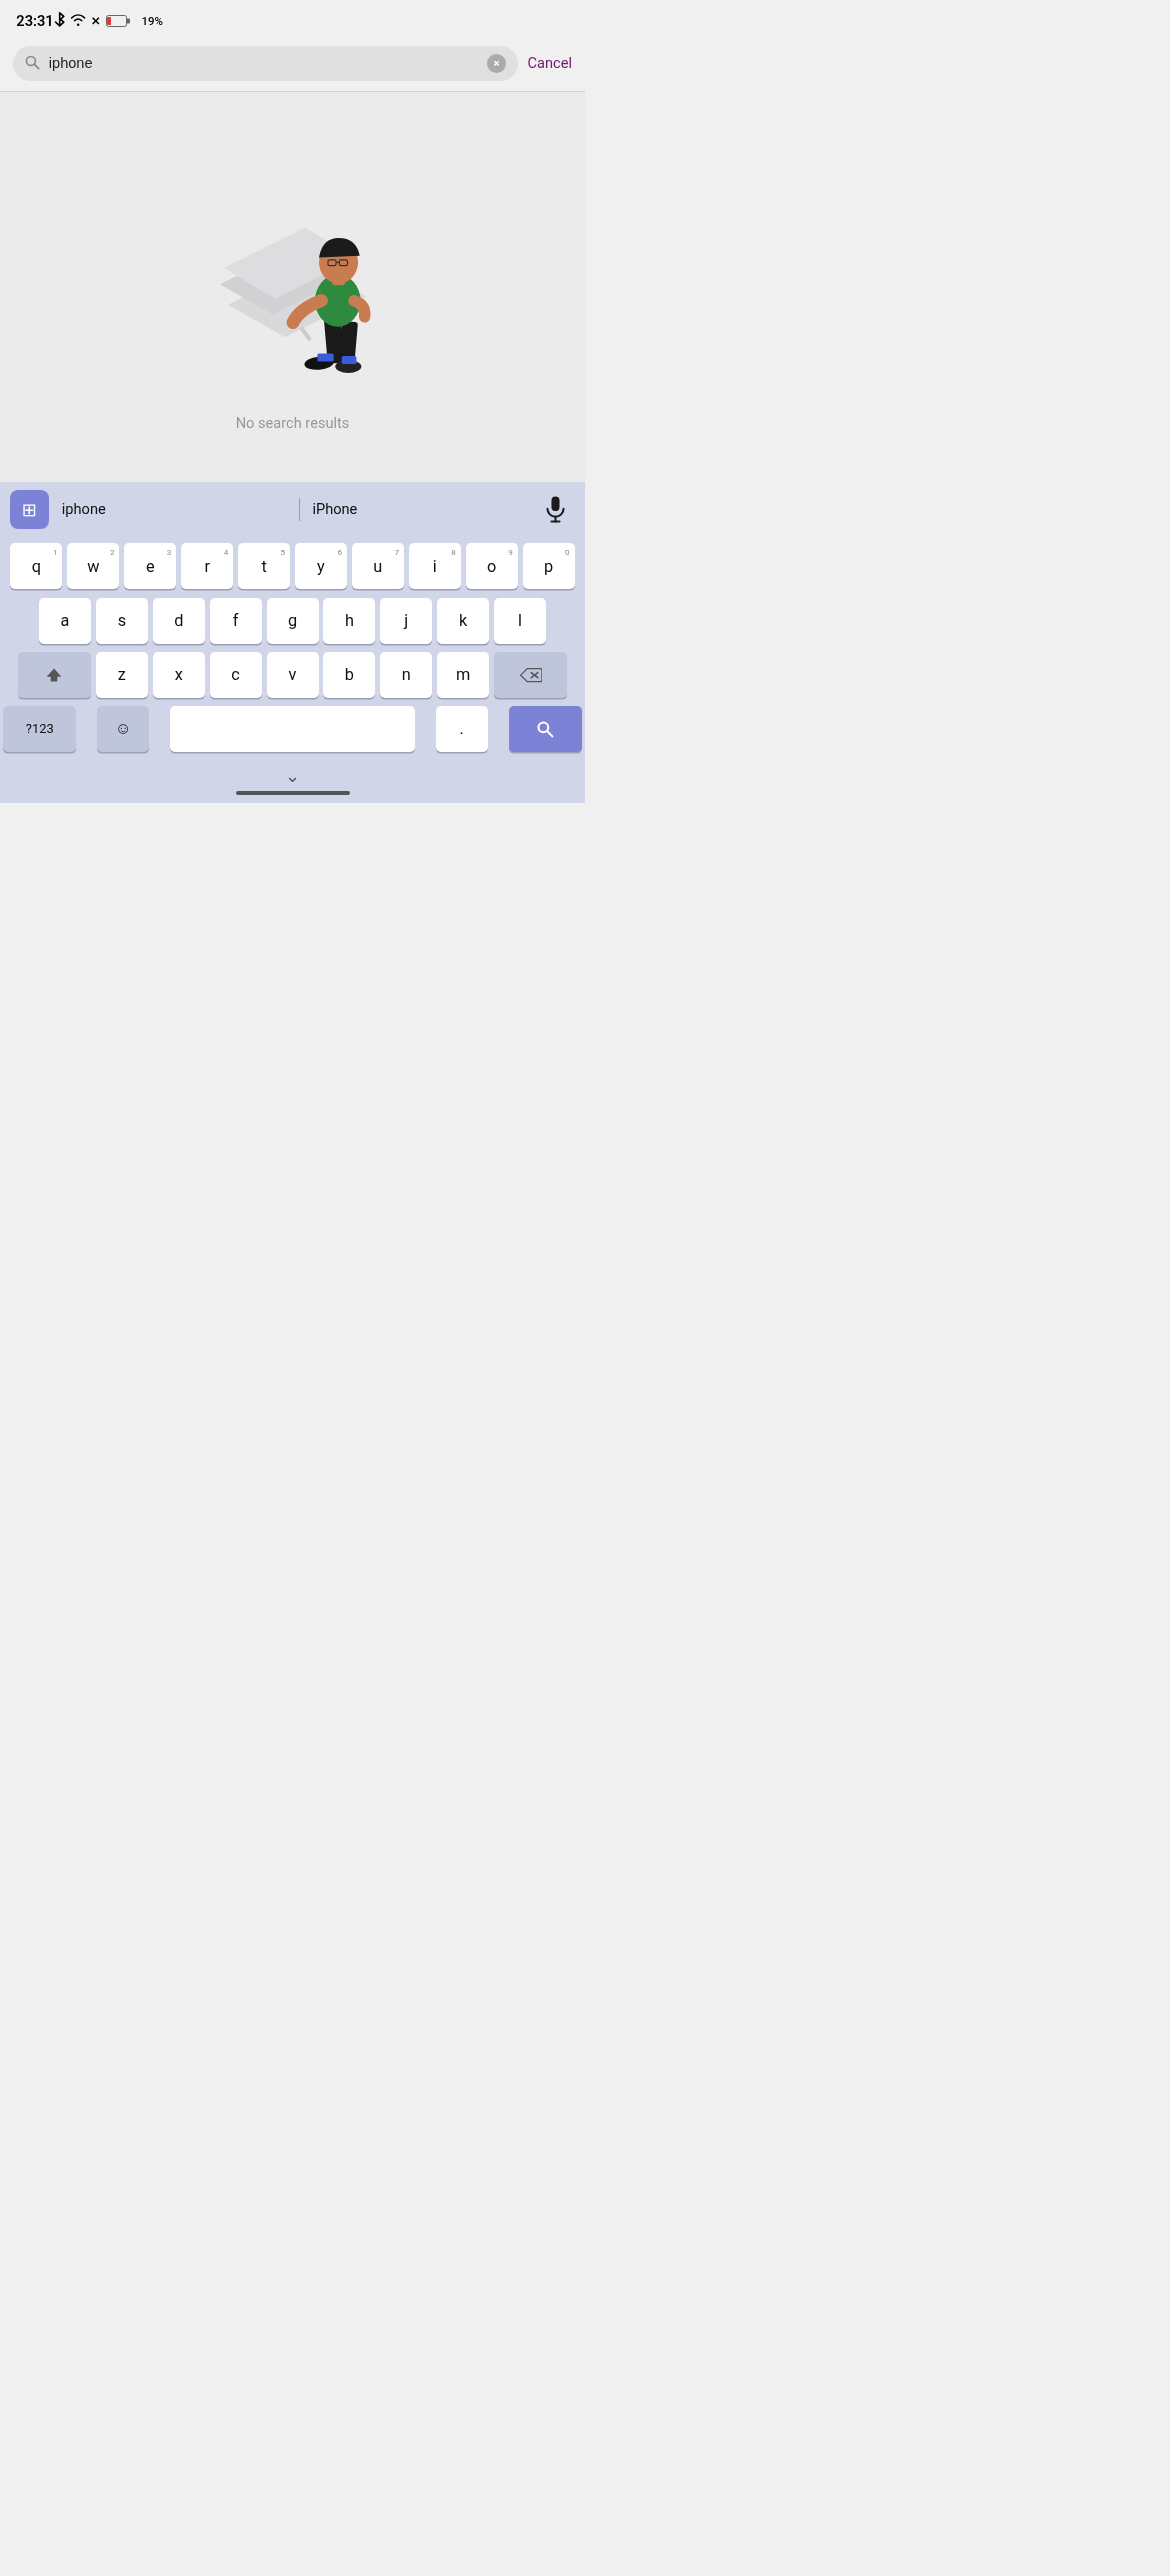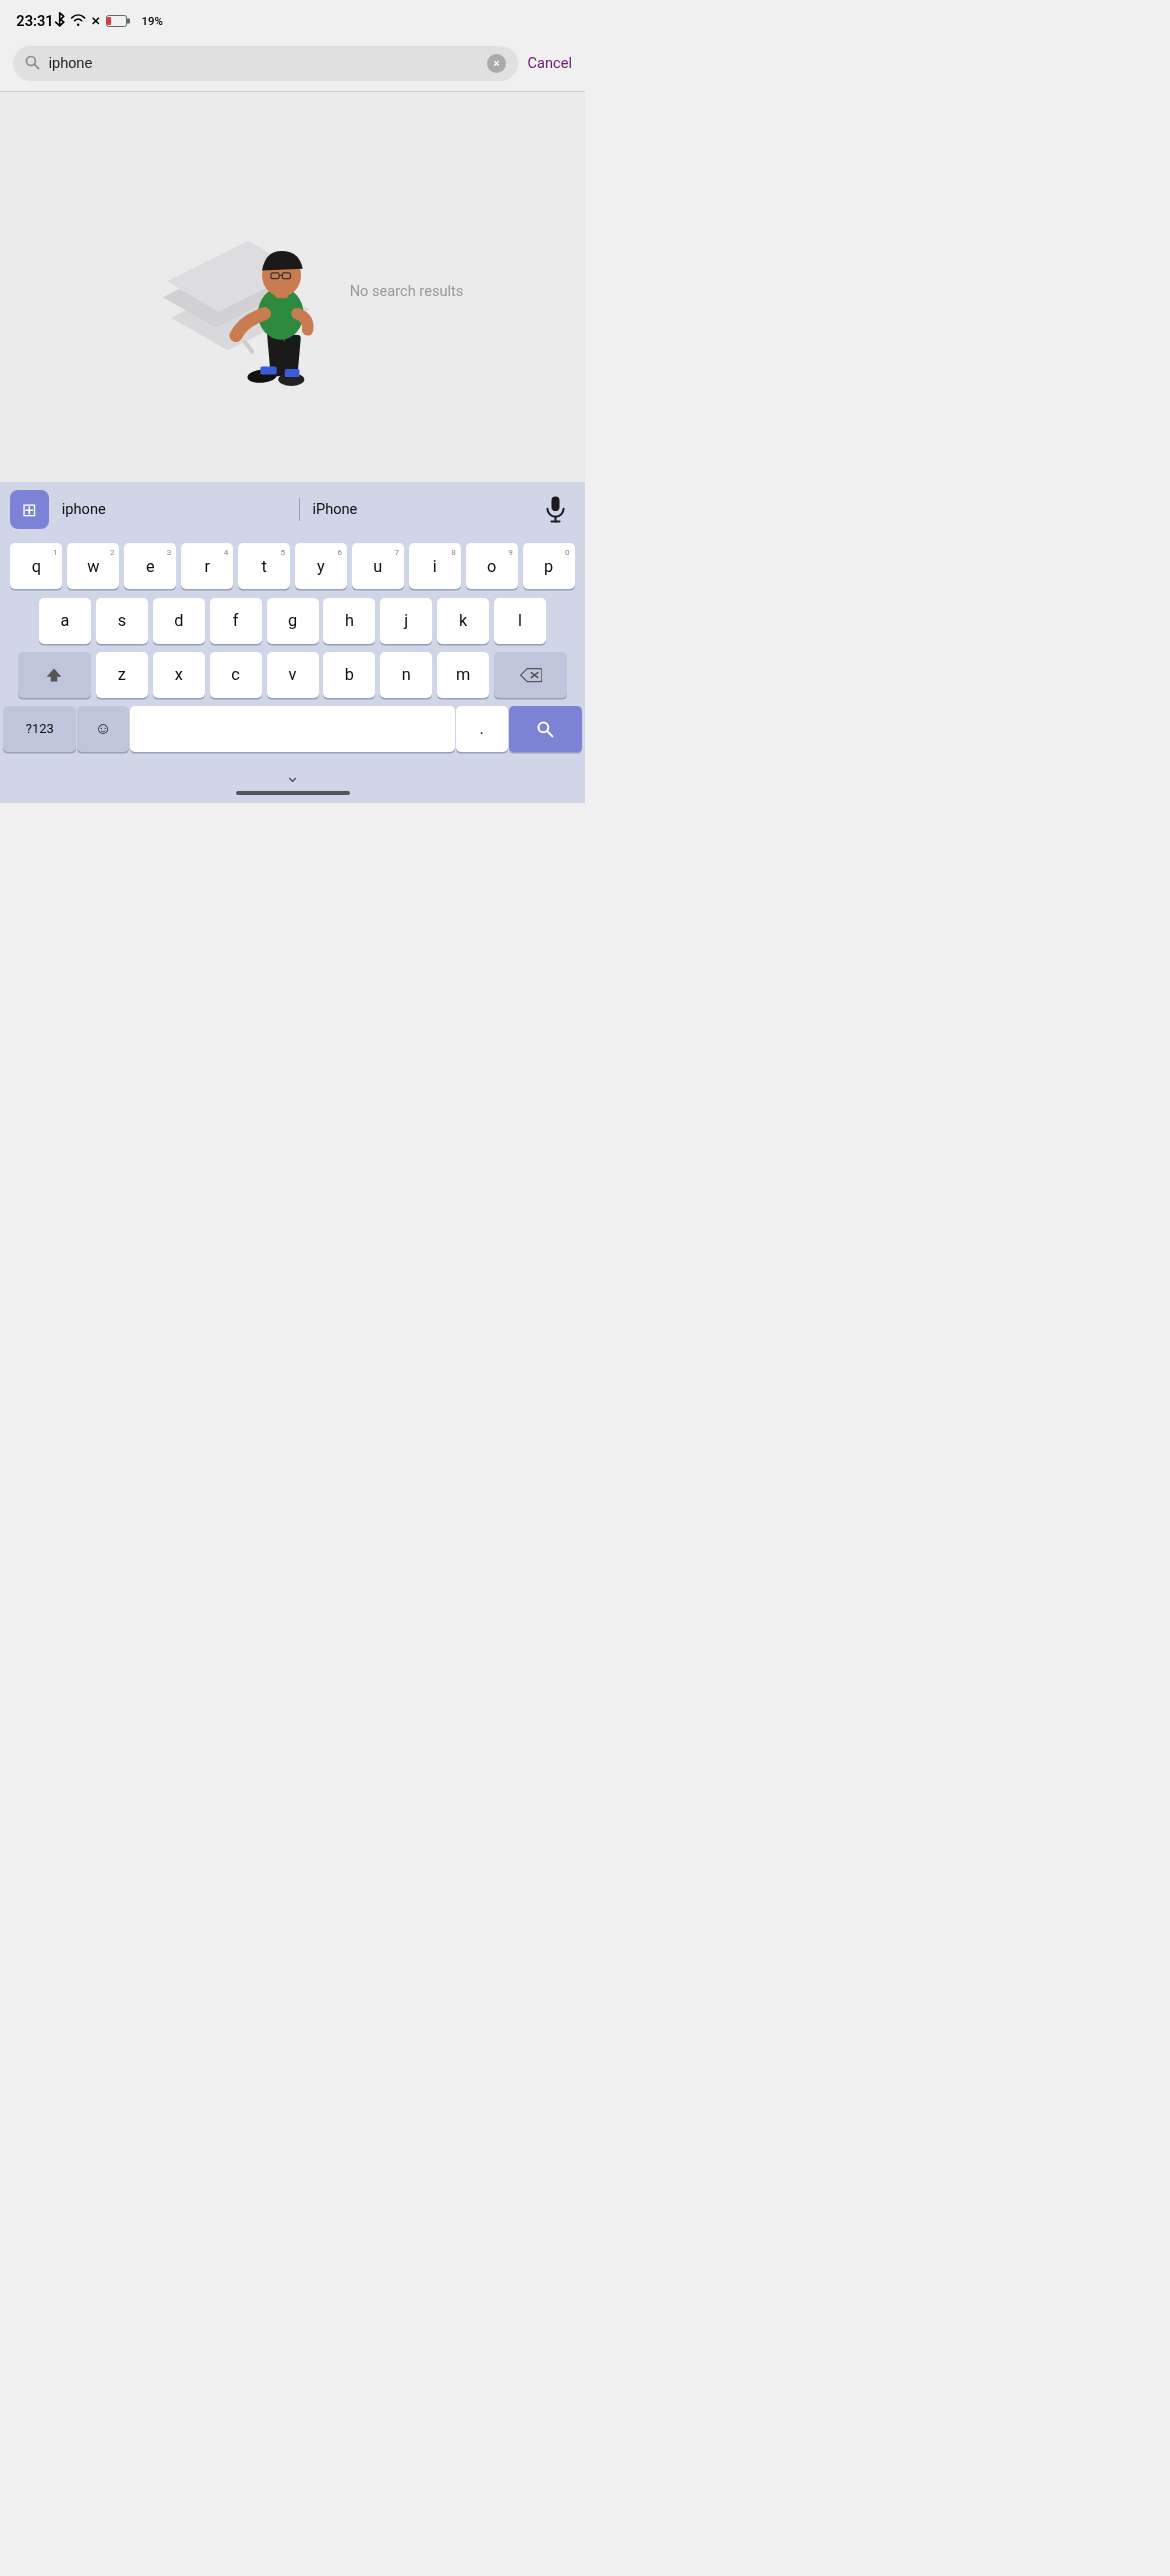--- a/index.html
+++ b/index.html
@@ -129,21 +129,21 @@
     
     .separator {
       height: 0.8px;
       background: #d0d0d0;
     }
 
     
     .main-content {
       background: #ebebeb;
       display: flex;
-      flex-direction: row;
+      flex-direction: column;
       align-items: center;
       justify-content: center;
       padding: 49px 16.3px;
       min-height: 390px;
     }
 
     
     .illustration-container {
       width: 228px;
       height: 244px;
@@ -279,21 +279,21 @@
       background: #ffffff;
     }
     .key-search-btn {
       width: 73px;
       background: #7c83d6;
       color: white;
     }
     .key-bottom-row {
       display: flex;
       justify-content: center;
-      gap: 1px;
+      gap: 21px;
       margin-bottom: 6.5px;
     }
 
     
     .keyboard-bottom {
       background: #d1d5e8;
       display: flex;
       flex-direction: column;
       align-items: center;
       padding: 3.3px 0 8.1px 0;

